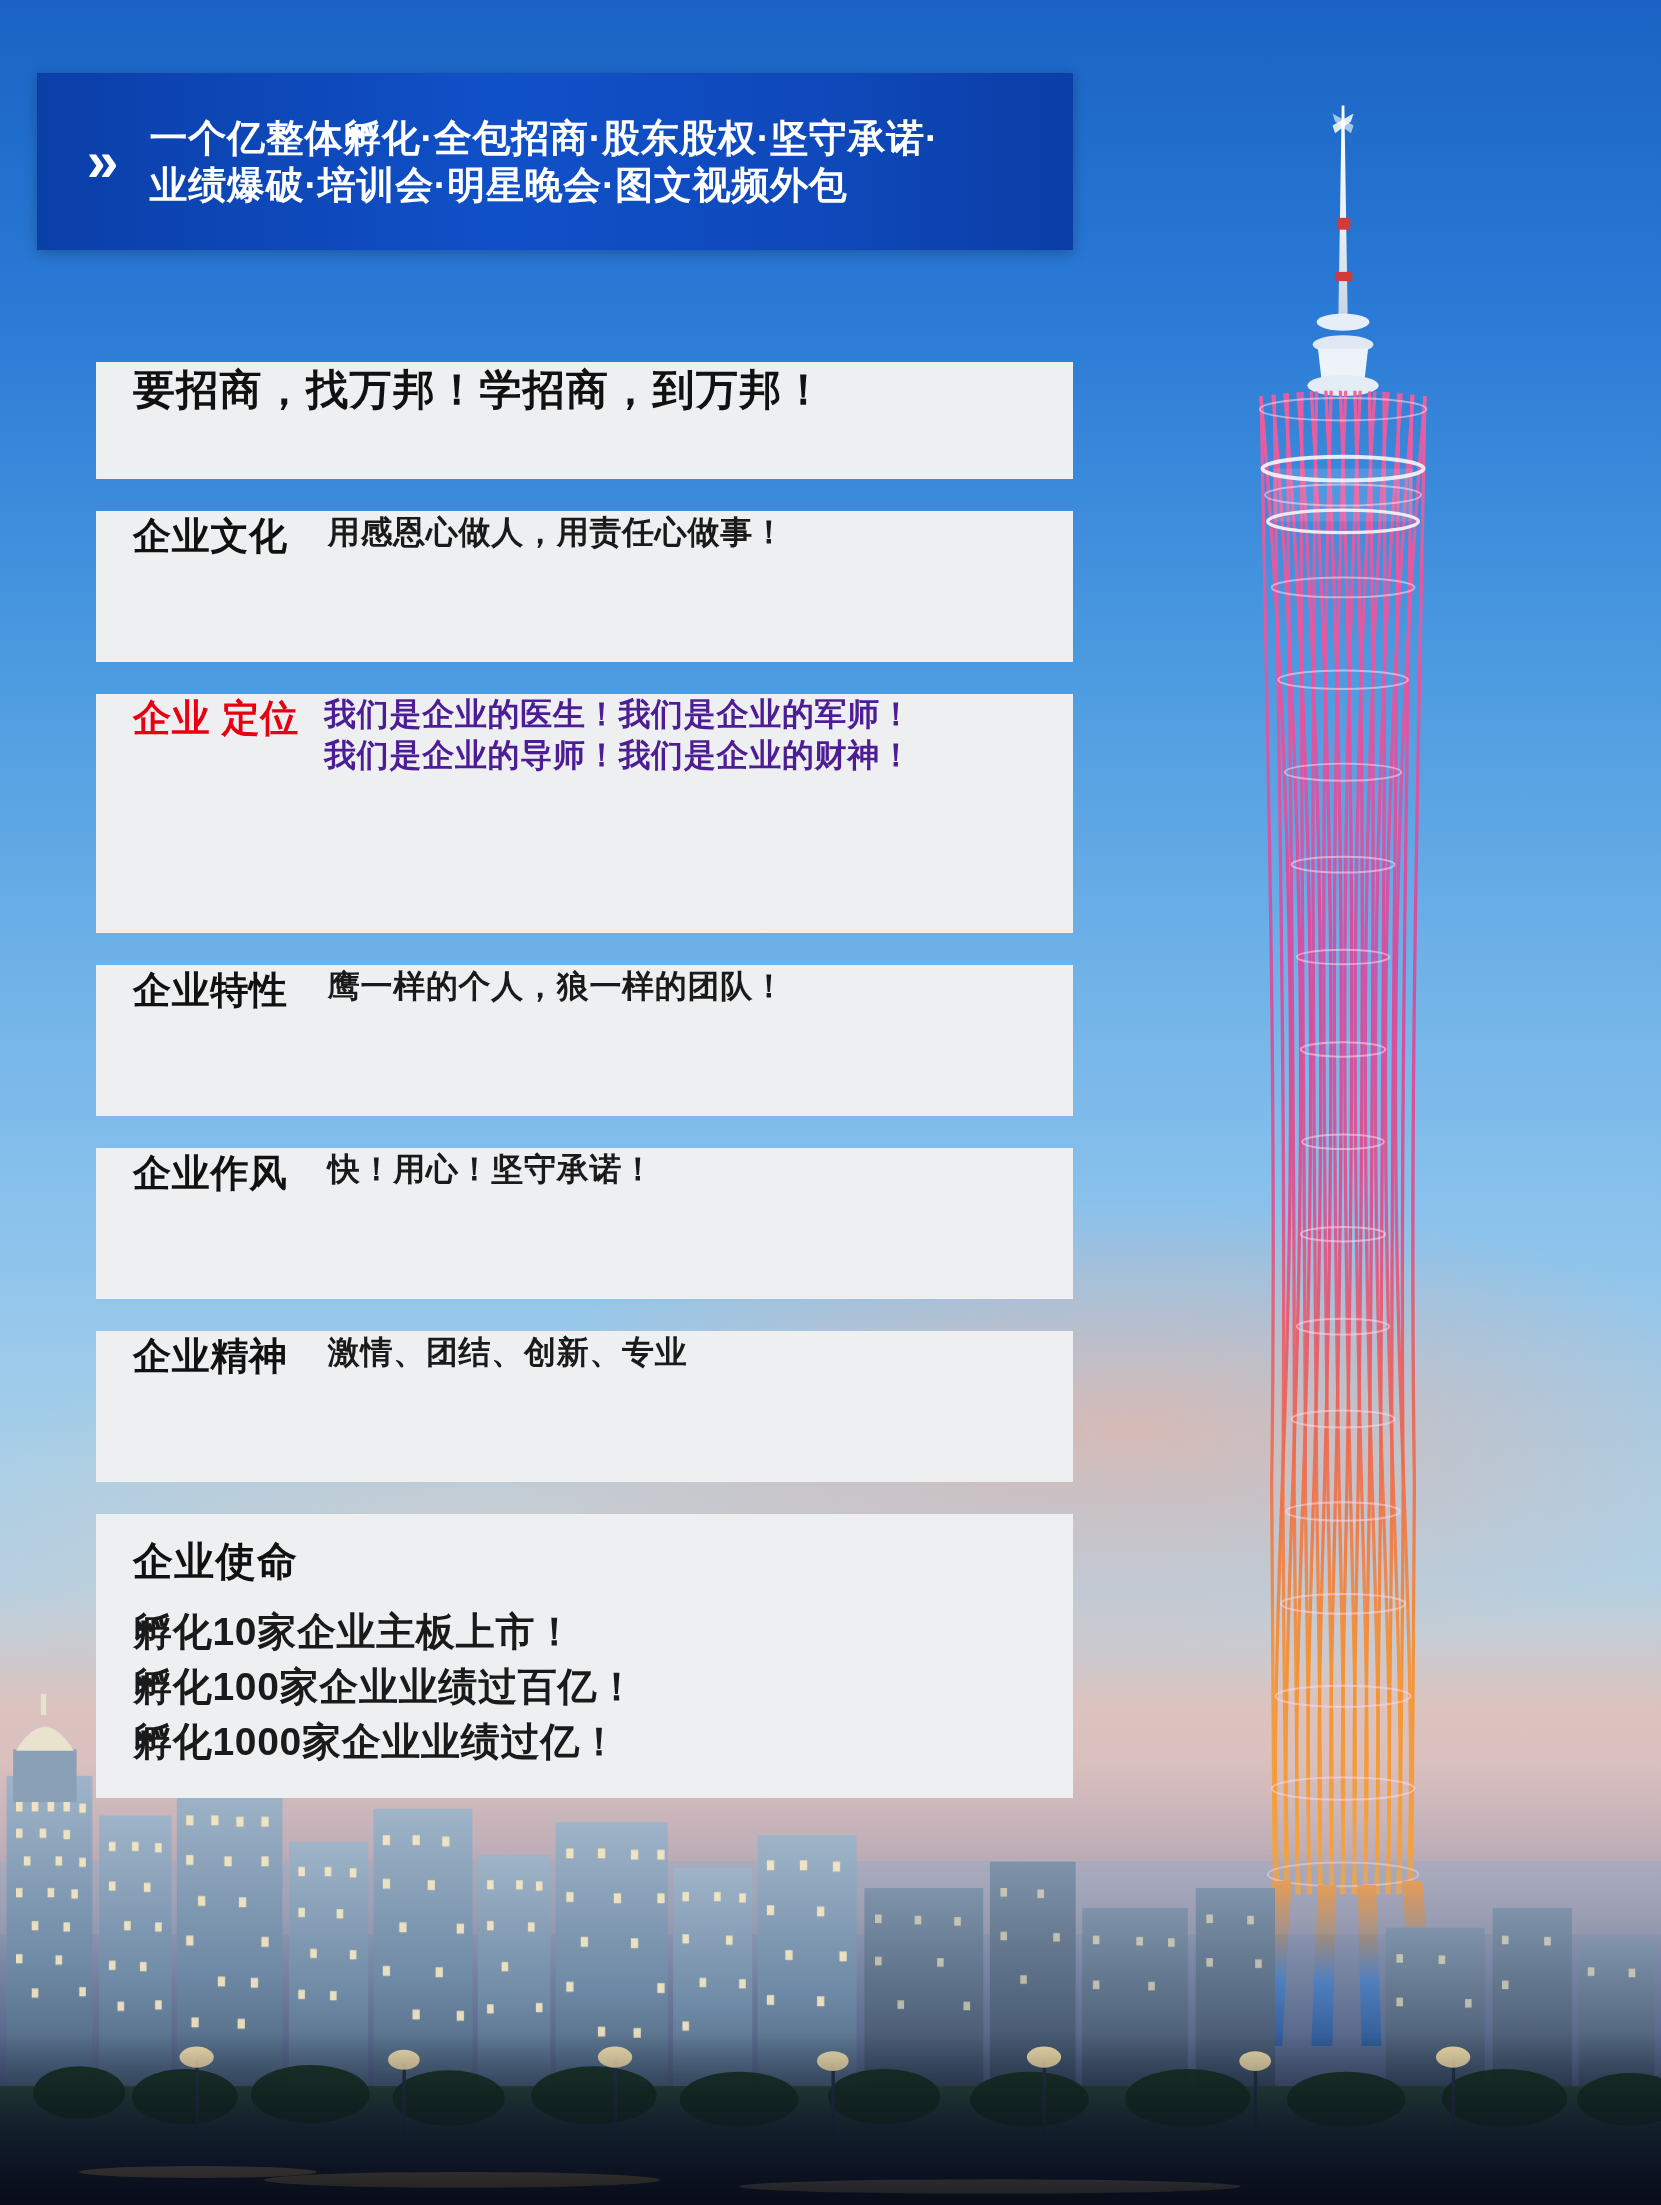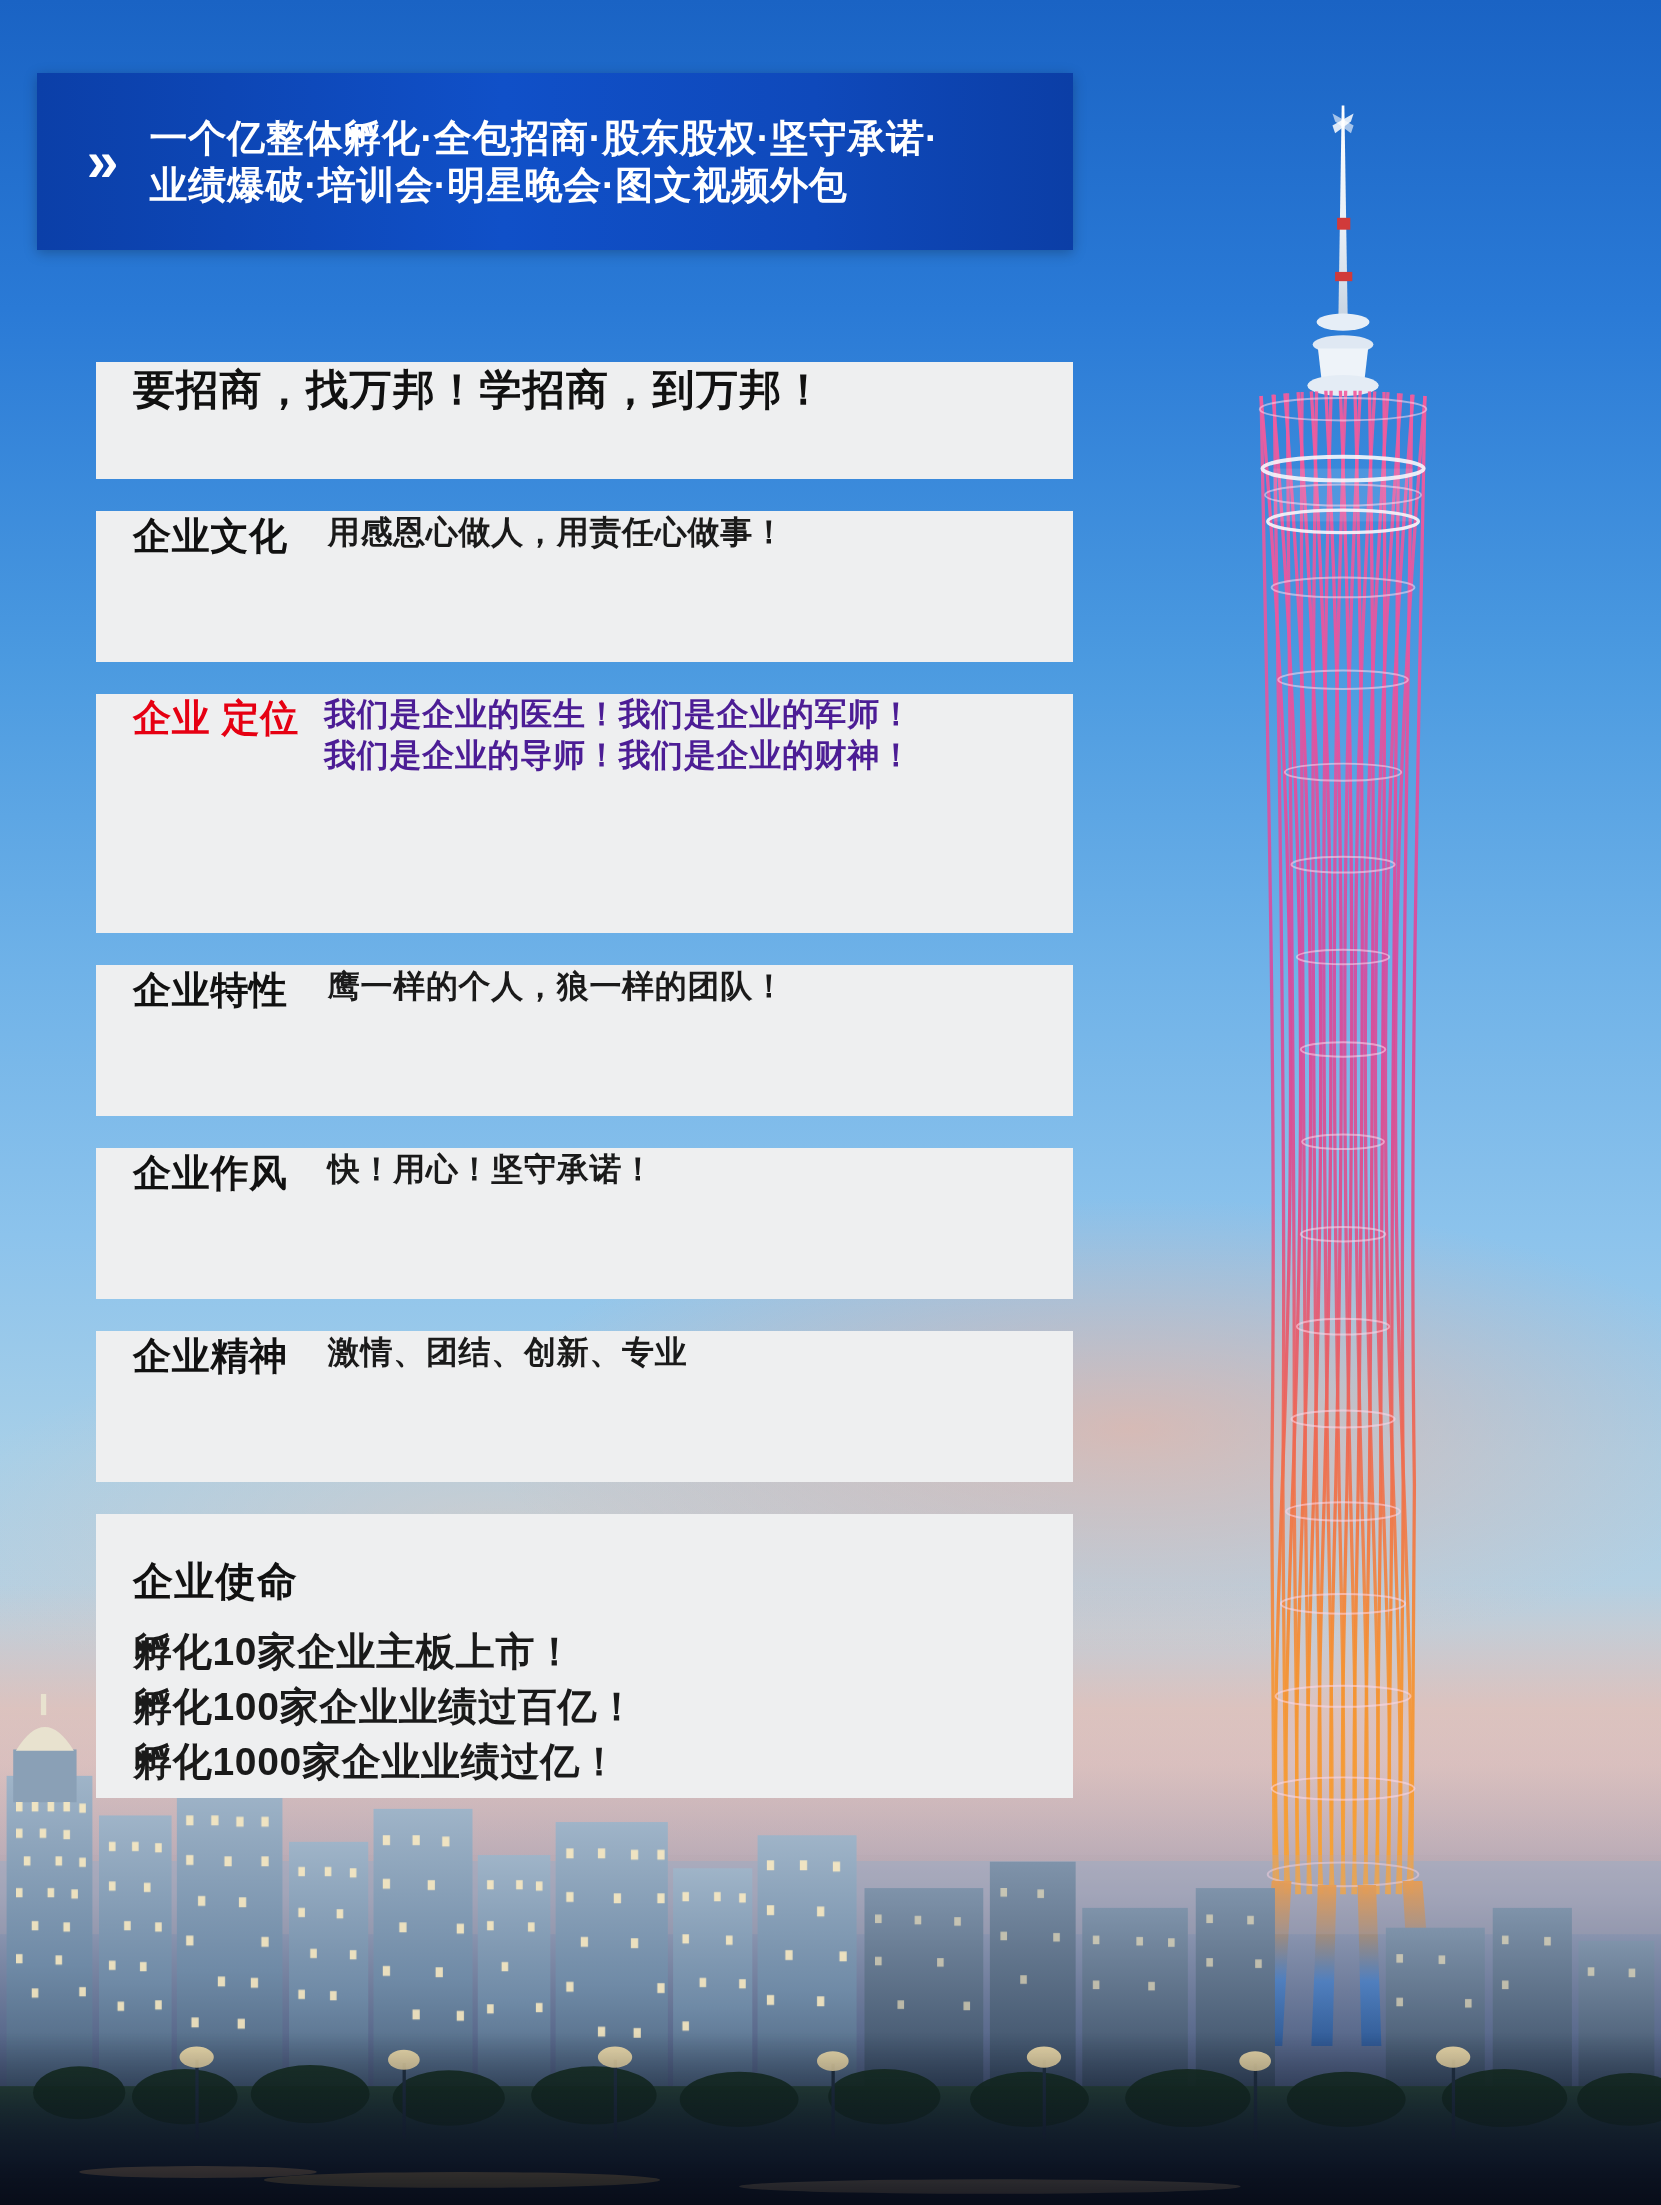--- a/index.html
+++ b/index.html
@@ -122,21 +122,21 @@
     display: flex;
     align-items: flex-start;
     box-sizing: border-box;
   }
   .card-headline { height: 117px; }
   .card-row { height: 151px; }
   .card-tall { height: 239px; }
   .card-mission {
     height: 284px;
     display: block;
-    padding-top: 40px;
+    padding-top: 20px;
   }
 
   .headline-text {
     font-size: 42px;
     font-weight: bold;
     color: #111111;
     letter-spacing: 1.3px;
   }
 
   .label {

